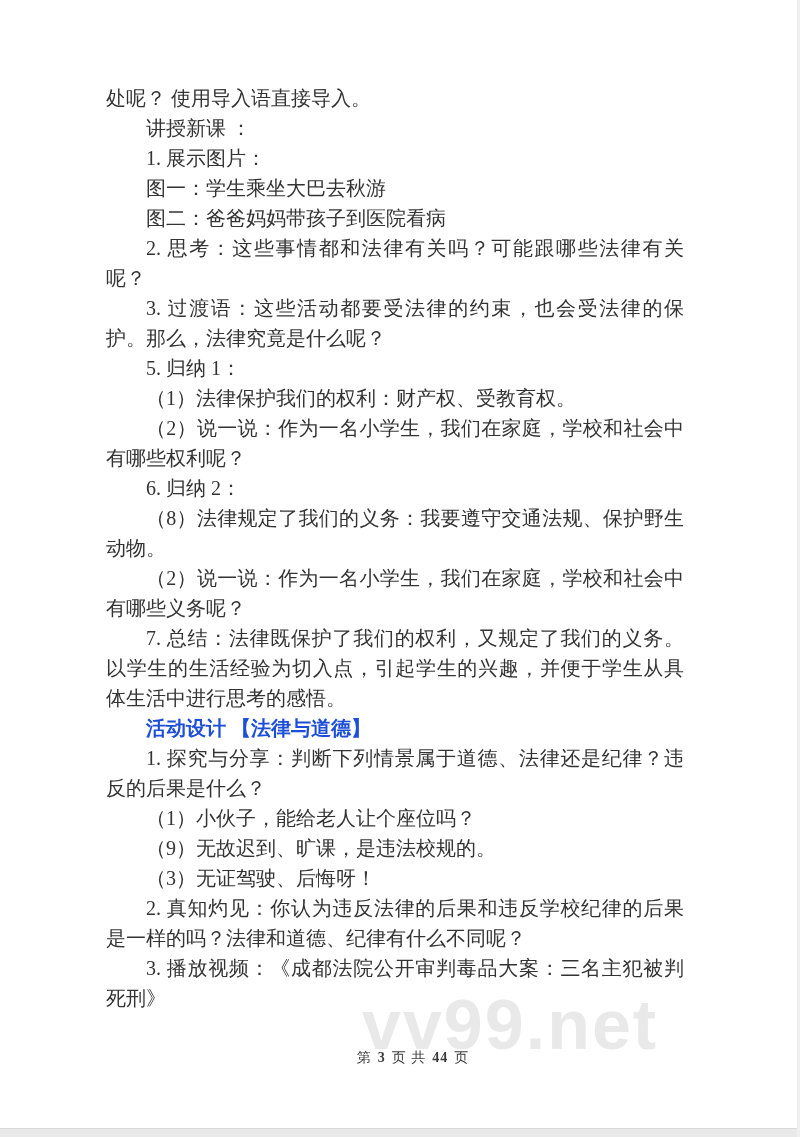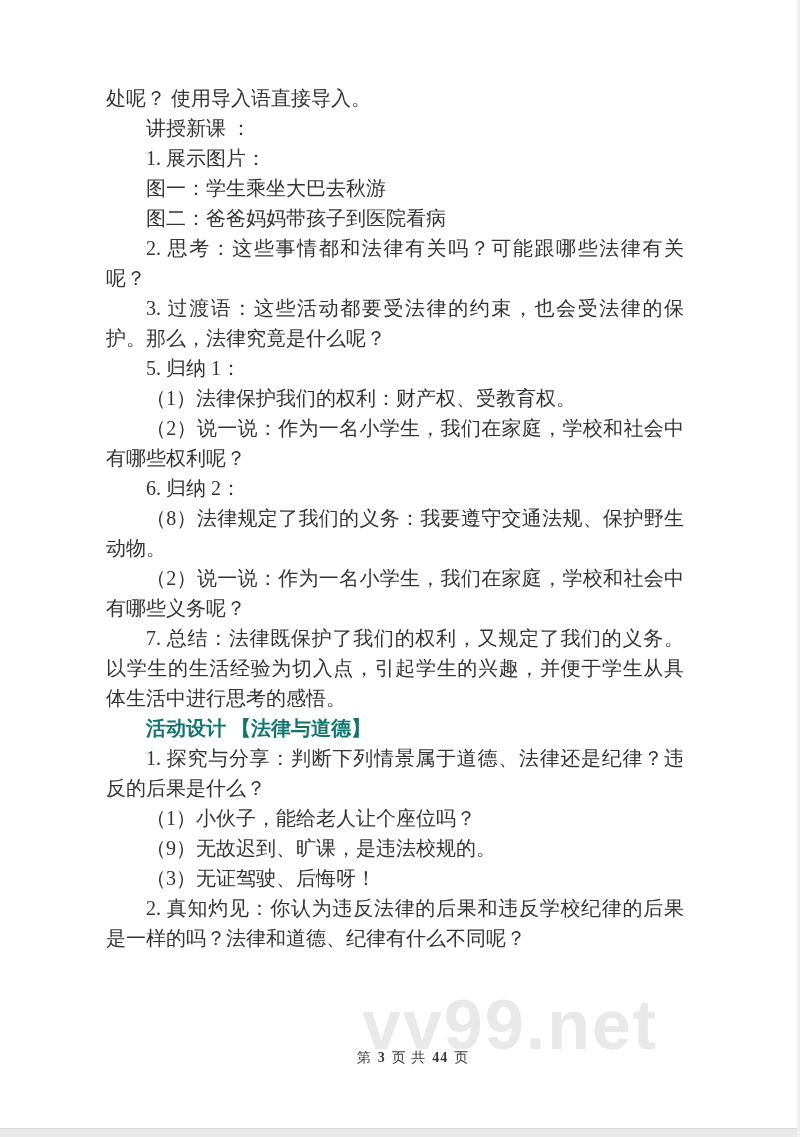--- a/index.html
+++ b/index.html
@@ -22,21 +22,21 @@
     top: 83px;
     width: 578px;
     font-size: 20px;
     line-height: 30px;
     color: #333333;
     text-align: justify;
     z-index: 2;
   }
   .para { margin: 0; }
   .para.indent { text-indent: 2em; }
-  .para.bold { font-weight: bold; color: #0f766e; }
+  .para.bold { font-weight: bold; color: #1d4ed8; }
   .watermark {
     position: absolute;
     left: 362px;
     top: 994px;
     font-family: Liberation Sans, sans-serif;
     font-weight: bold;
     font-size: 70px;
     line-height: 62px;
     letter-spacing: 2px;
     color: #e9e9e9;
@@ -94,20 +94,21 @@
       <p class="para indent">6. 归纳 2：</p>
       <p class="para indent">（8）法律规定了我们的义务：我要遵守交通法规、保护野生动物。</p>
       <p class="para indent">（2）说一说：作为一名小学生，我们在家庭，学校和社会中有哪些义务呢？</p>
       <p class="para indent">7. 总结：法律既保护了我们的权利，又规定了我们的义务。 以学生的生活经验为切入点，引起学生的兴趣，并便于学生从具体生活中进行思考的感悟。</p>
       <p class="para indent bold">活动设计 【法律与道德】</p>
       <p class="para indent">1. 探究与分享：判断下列情景属于道德、法律还是纪律？违反的后果是什么？</p>
       <p class="para indent">（1）小伙子，能给老人让个座位吗？</p>
       <p class="para indent">（9）无故迟到、旷课，是违法校规的。</p>
       <p class="para indent">（3）无证驾驶、后悔呀！</p>
       <p class="para indent">2. 真知灼见：你认为违反法律的后果和违反学校纪律的后果是一样的吗？法律和道德、纪律有什么不同呢？</p>
+      <p class="para indent">3. 播放视频：《成都法院公开审判毒品大案：三名主犯被判死刑》</p>
     </div>
 
   <div class="page-footer">
     <span>第</span><span class="num">3</span><span>页 共</span><span class="num">44</span><span>页</span>
   </div>
 
   <div class="edge-bottom"></div>
   <div class="edge-right"></div>
 
 </div>

